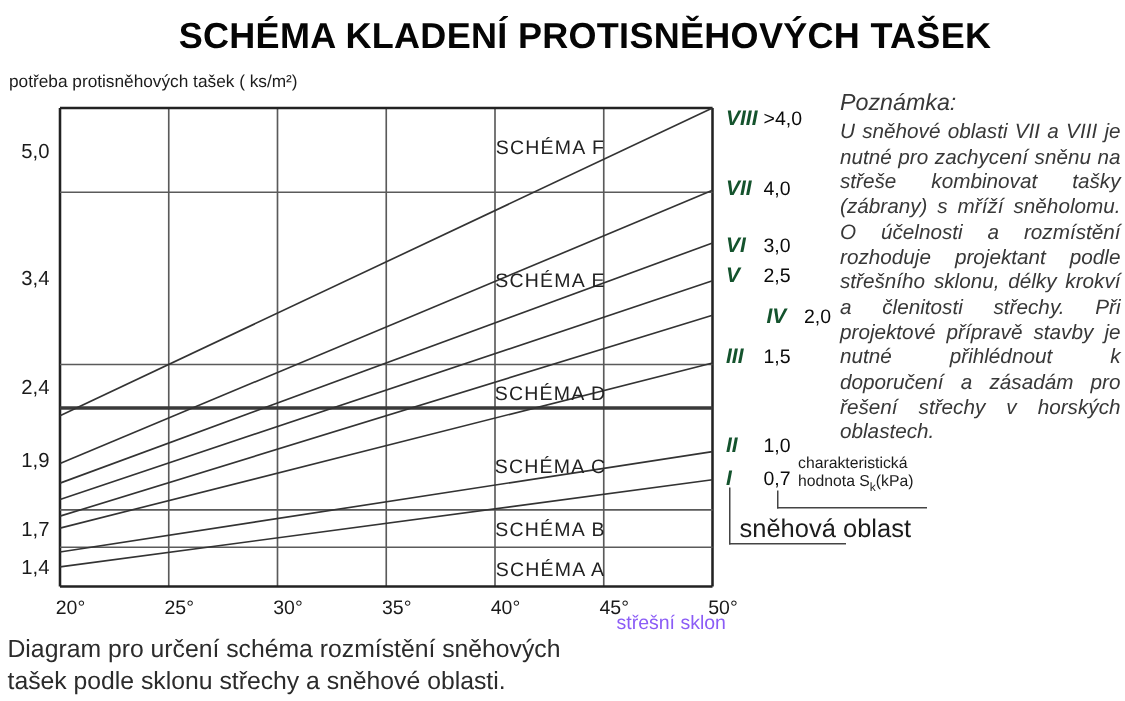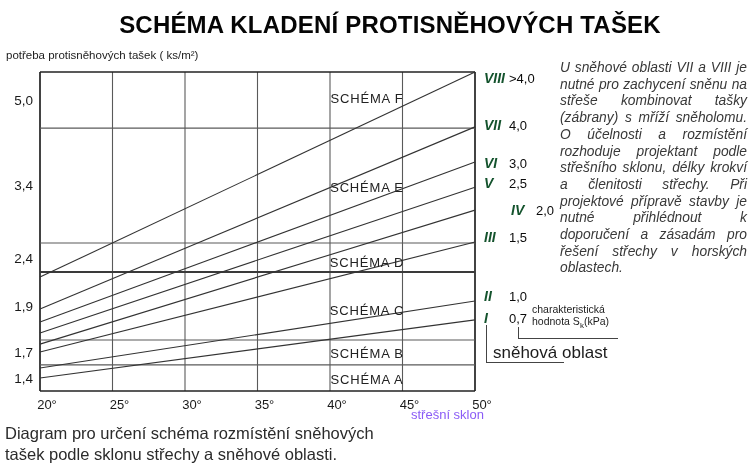--- a/index.html
+++ b/index.html
@@ -95,20 +95,21 @@
     <div class="zrow" style="top: 117px;"><span class="rn">VII</span><span class="rv">4,0</span></div>
     <div class="zrow" style="top: 155px;"><span class="rn">VI</span><span class="rv">3,0</span></div>
     <div class="zrow" style="top: 175px;"><span class="rn">V</span><span class="rv">2,5</span></div>
     <div class="zrow" style="top: 202px; padding-left: 27px;"><span class="rn">IV</span><span class="rv">2,0</span></div>
     <div class="zrow" style="top: 229px;"><span class="rn">III</span><span class="rv">1,5</span></div>
     <div class="zrow" style="top: 288px;"><span class="rn">II</span><span class="rv">1,0</span></div>
     <div class="zrow" style="top: 310px;"><span class="rn">I</span><span class="rv">0,7</span></div>
   </div>
 
 <div class="note">
+  <div class="note-head">Poznámka:</div>
   <div class="note-body">U sněhové oblasti VII a VIII je nutné pro zachycení sněnu na střeše kombinovat tašky (zábrany) s mříží sněholomu. O účelnosti a rozmístění rozhoduje projektant podle střešního sklonu, délky krokví a členitosti střechy. Při projektové přípravě stavby je nutné přihlédnout k doporučení a zásadám pro řešení střechy v horských oblastech.</div>
 </div>
 
 <div class="xlabel">střešní sklon</div>
 
 <div class="caption">
   <div>Diagram pro určení schéma rozmístění sněhových</div>
   <div>tašek podle sklonu střechy a sněhové oblasti.</div>
 </div>
 

